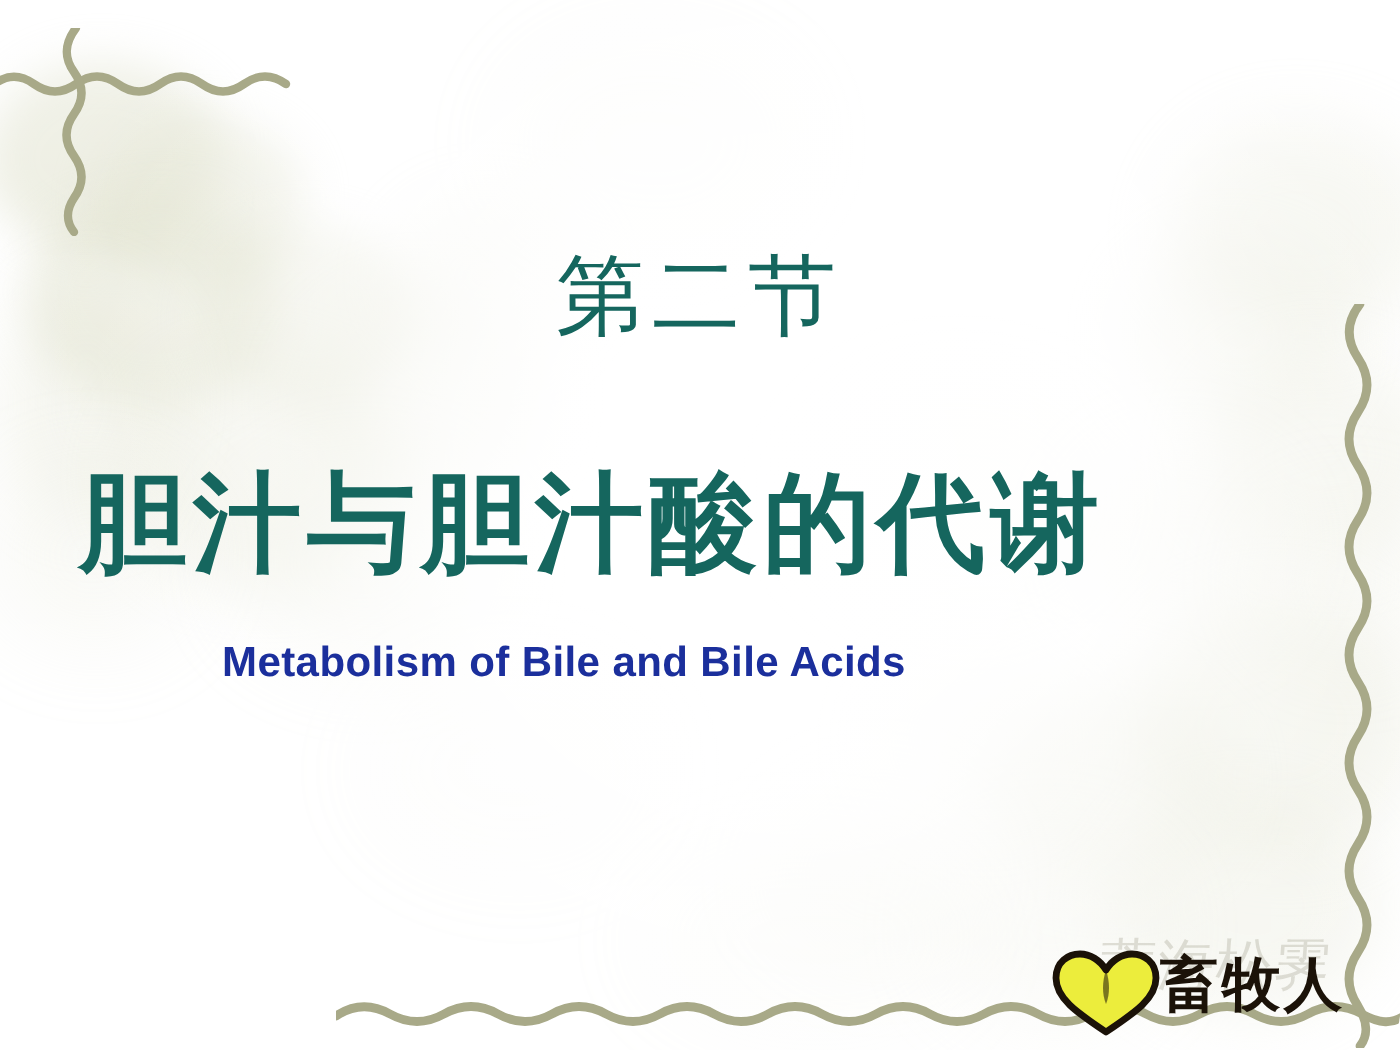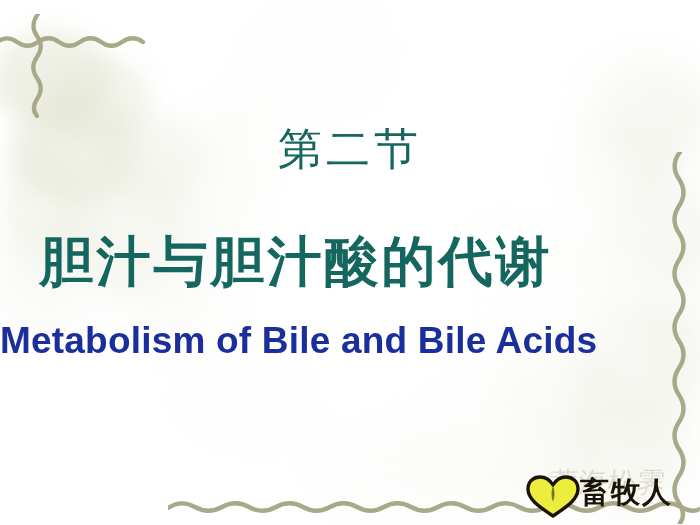--- a/index.html
+++ b/index.html
@@ -115,21 +115,21 @@
     letter-spacing: 3px;
     color: #15665e;
     font-weight: 700;
     white-space: nowrap;
   }
   .en-subtitle {
     position: absolute;
     left: 0; top: 320px;
     width: 564px;
     font-family: "Liberation Sans", sans-serif;
-    font-size: 37px;
+    font-size: 21px;
     font-weight: bold;
     letter-spacing: .2px;
     color: #1b2f9c;
     white-space: nowrap;
   }
 
   
   .watermark {
     position: absolute;
     left: 524px;

